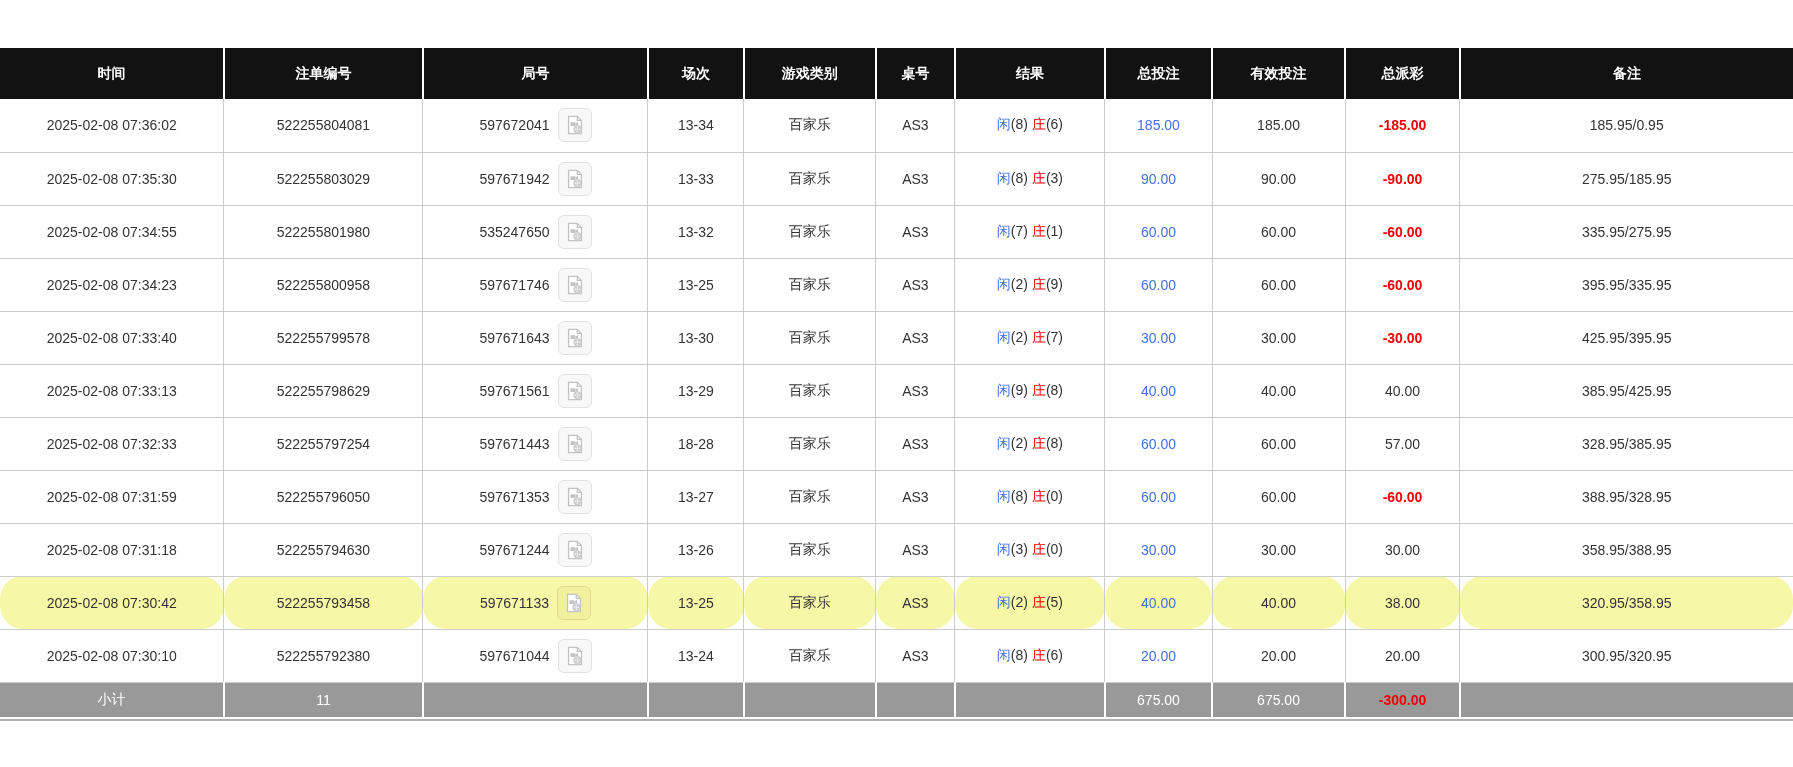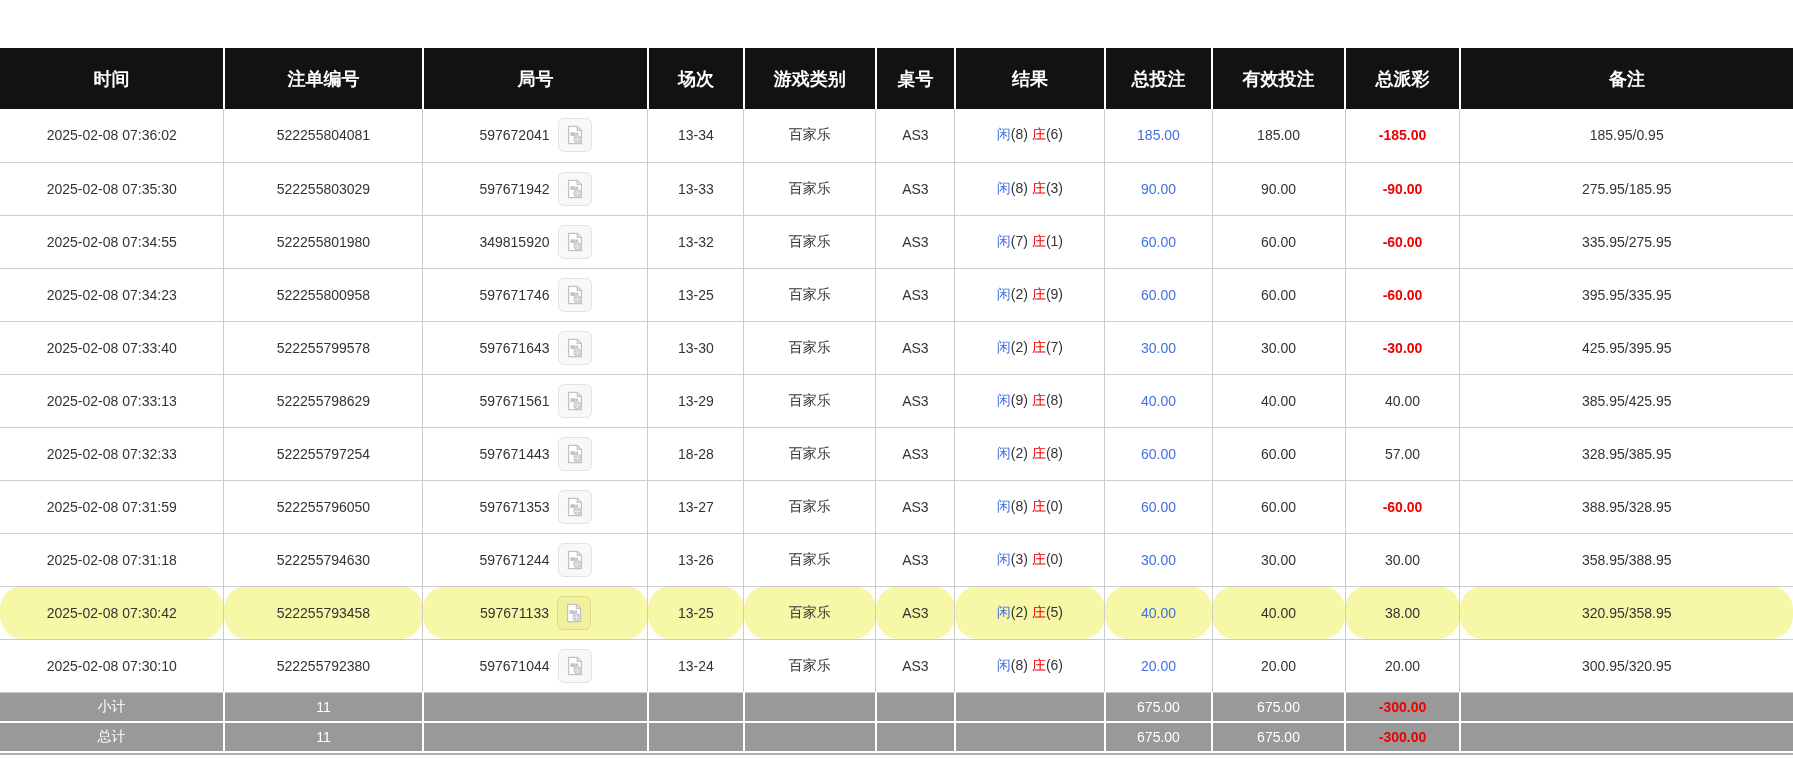--- a/index.html
+++ b/index.html
@@ -4,21 +4,21 @@
 <style>
   * { box-sizing: border-box; }
   html,body { margin:0; padding:0; background:#fff;
     font-family:"Liberation Sans","DejaVu Sans",sans-serif; }
   .page { width:1793px; padding-top:48px; background:#fff; }
 
   table { width:100%; border-collapse:collapse; table-layout:fixed; }
 
   thead th {
     background:var(--header-bg,#121212); color:#fff; font-weight:bold;
-    font-size:18px; height:61px; text-align:center;
+    font-size:14px; height:51px; text-align:center;
     border-right:2px solid #fff; padding:0;
   }
   thead th:last-child { border-right:none;margin-left:48px; }
 
   tbody td {
     height:53px; text-align:center; vertical-align:middle;
     font-size:14px; color:var(--row-text,#333);
     border-right:1px solid var(--border-c,#ccc);
     border-bottom:1px solid var(--border-c,#ccc);
     padding:0 4px; background:#fff; overflow:hidden;
@@ -35,21 +35,21 @@
   tr.highlight .icon-btn { background:#f1f19d; border-color:#ddd98f; }
   .icon-btn svg { display:block; }
 
   .player { color:var(--accent-blue,#4170e0); }
   .banker { color:var(--neg-red,#ee0000); }
   .blue   { color:var(--accent-blue,#4170e0); }
   .neg    { color:var(--neg-red,#ee0000);font-weight:bold; }
 
   tfoot td {
     background:var(--summary-bg,#999); color:#fff; font-size:14px;
-    height:30px; text-align:center; vertical-align:middle;
+    height:36px; text-align:center; vertical-align:middle;
     border-right:2px solid #fff; border-bottom:2px solid #fff;
     border-top:none; padding:0 4px;
   }
   tfoot td:last-child { border-right:none; }
   tfoot td.neg { color:var(--neg-red,#ee0000); }
 
   .bottom-line { height:2px; background:#b0b0b0; width:100%; }
 </style>
 </head>
 <body>
@@ -140,21 +140,21 @@
           <td class="c-result"><span class="player">闲</span><span class="num">(8)</span> <span class="banker">庄</span><span class="num">(3)</span></td>
           <td class="blue">90.00</td>
           <td class="c-valid">90.00</td>
           <td class="neg">-90.00</td>
           <td class="c-remark">275.95/185.95</td>
         </tr>
         <tr>
           <td class="c-time">2025-02-08 07:34:55</td>
           <td class="c-betno">522255801980</td>
           <td class="c-round"><span class="round-wrap">
-              <span class="round-no">349815920</span>
+              <span class="round-no">535247650</span>
               <button class="icon-btn">
   <svg width="22" height="22" viewBox="0 0 24 24" aria-hidden="true">
     <path d="M5 2.5 h9.5 L19 7 v14.5 H5 z" fill="#ffffff" stroke="#c2c2c2" stroke-width="1.4"></path>
     <path d="M14.5 2.5 v4.5 H19" fill="none" stroke="#c2c2c2" stroke-width="1.4"></path>
     <rect x="7" y="9" width="5.6" height="4.2" rx="0.8" fill="#c4c4c4"></rect>
     <path d="M12.6 10.2 L15.4 8.8 v4.6 L12.6 12 z" fill="#c4c4c4"></path>
     <circle cx="14.6" cy="16.6" r="4.4" fill="#cccccc"></circle>
     <circle cx="14.6" cy="16.6" r="1" fill="#f4f4f4"></circle>
     <circle cx="14.6" cy="14.2" r="0.9" fill="#f4f4f4"></circle>
     <circle cx="14.6" cy="19" r="0.9" fill="#f4f4f4"></circle>
@@ -412,29 +412,16 @@
           <td class="s-empty"></td>
           <td class="s-empty"></td>
           <td class="s-empty"></td>
           <td class="s-empty"></td>
           <td class="s-empty"></td>
           <td class="s-val">675.00</td>
           <td class="s-val">675.00</td>
           <td class="neg">-300.00</td>
           <td class="s-empty"></td>
         </tr>
-        <tr class="summary-row">
-          <td class="s-label">总计</td>
-          <td class="s-count">11</td>
-          <td class="s-empty"></td>
-          <td class="s-empty"></td>
-          <td class="s-empty"></td>
-          <td class="s-empty"></td>
-          <td class="s-empty"></td>
-          <td class="s-val">675.00</td>
-          <td class="s-val">675.00</td>
-          <td class="neg">-300.00</td>
-          <td class="s-empty"></td>
-        </tr>
       </tfoot>
   </table>
   <div class="bottom-line"></div>
 </div>
 
 </body></html>

